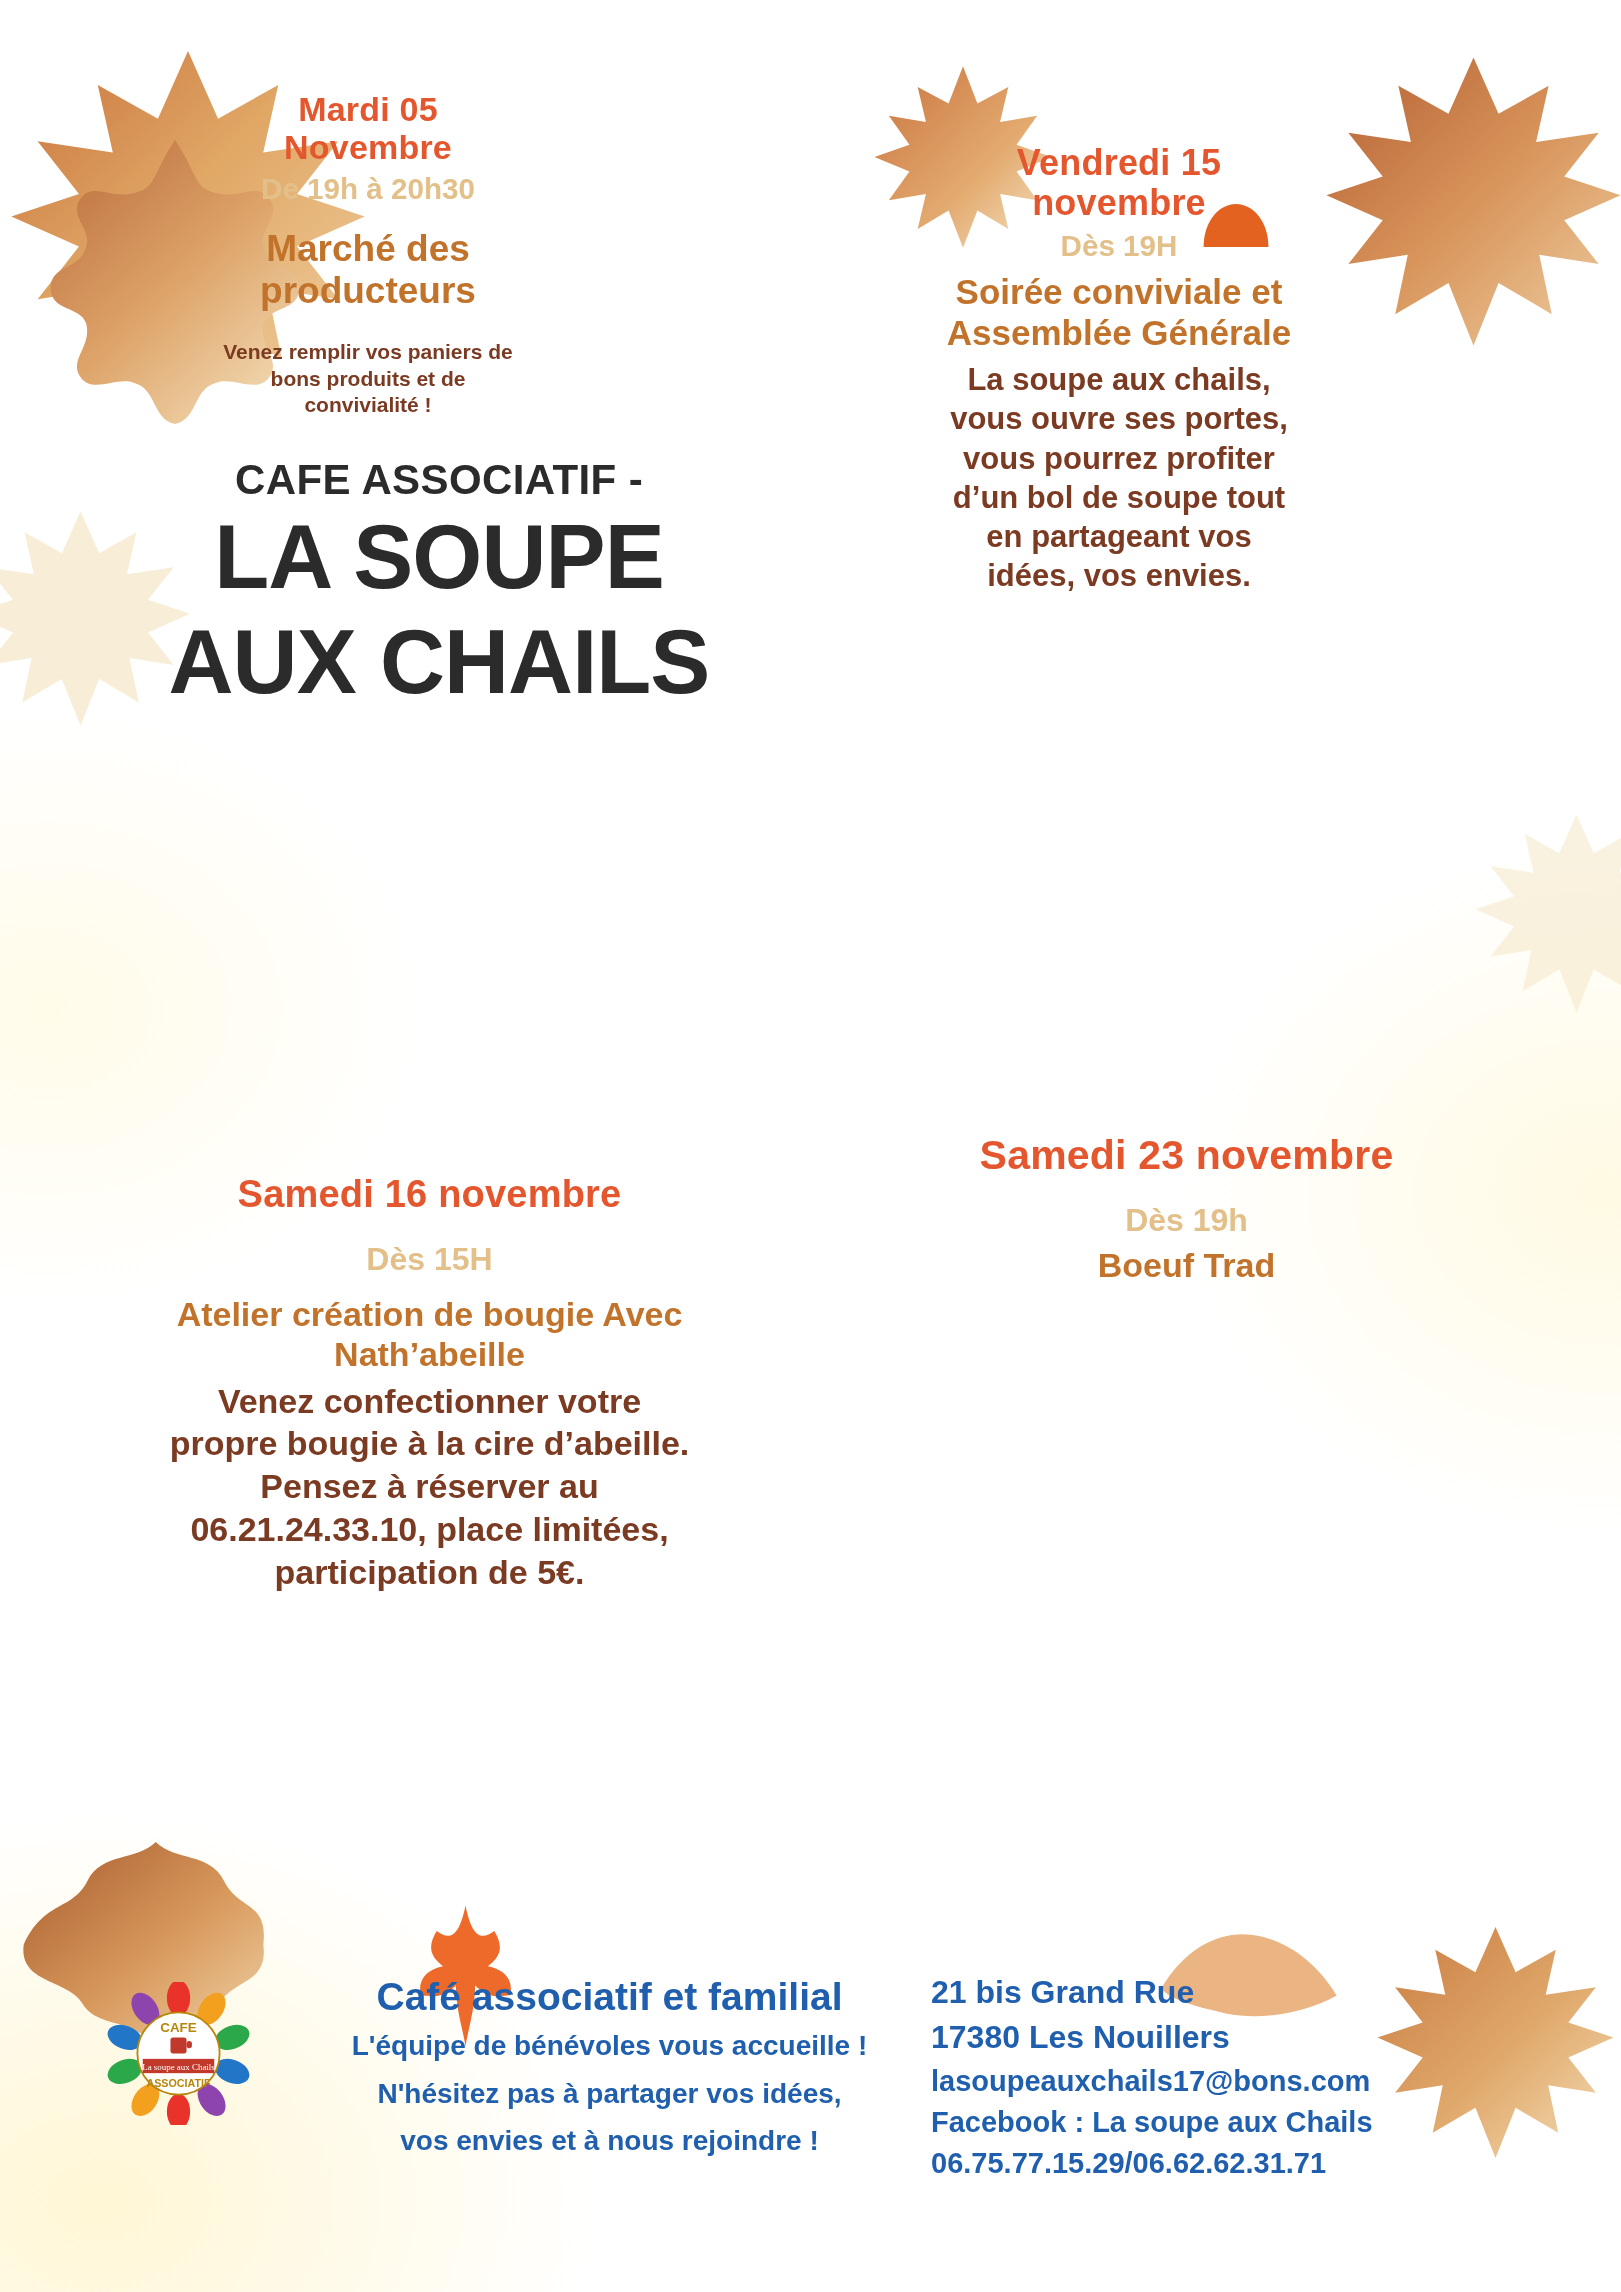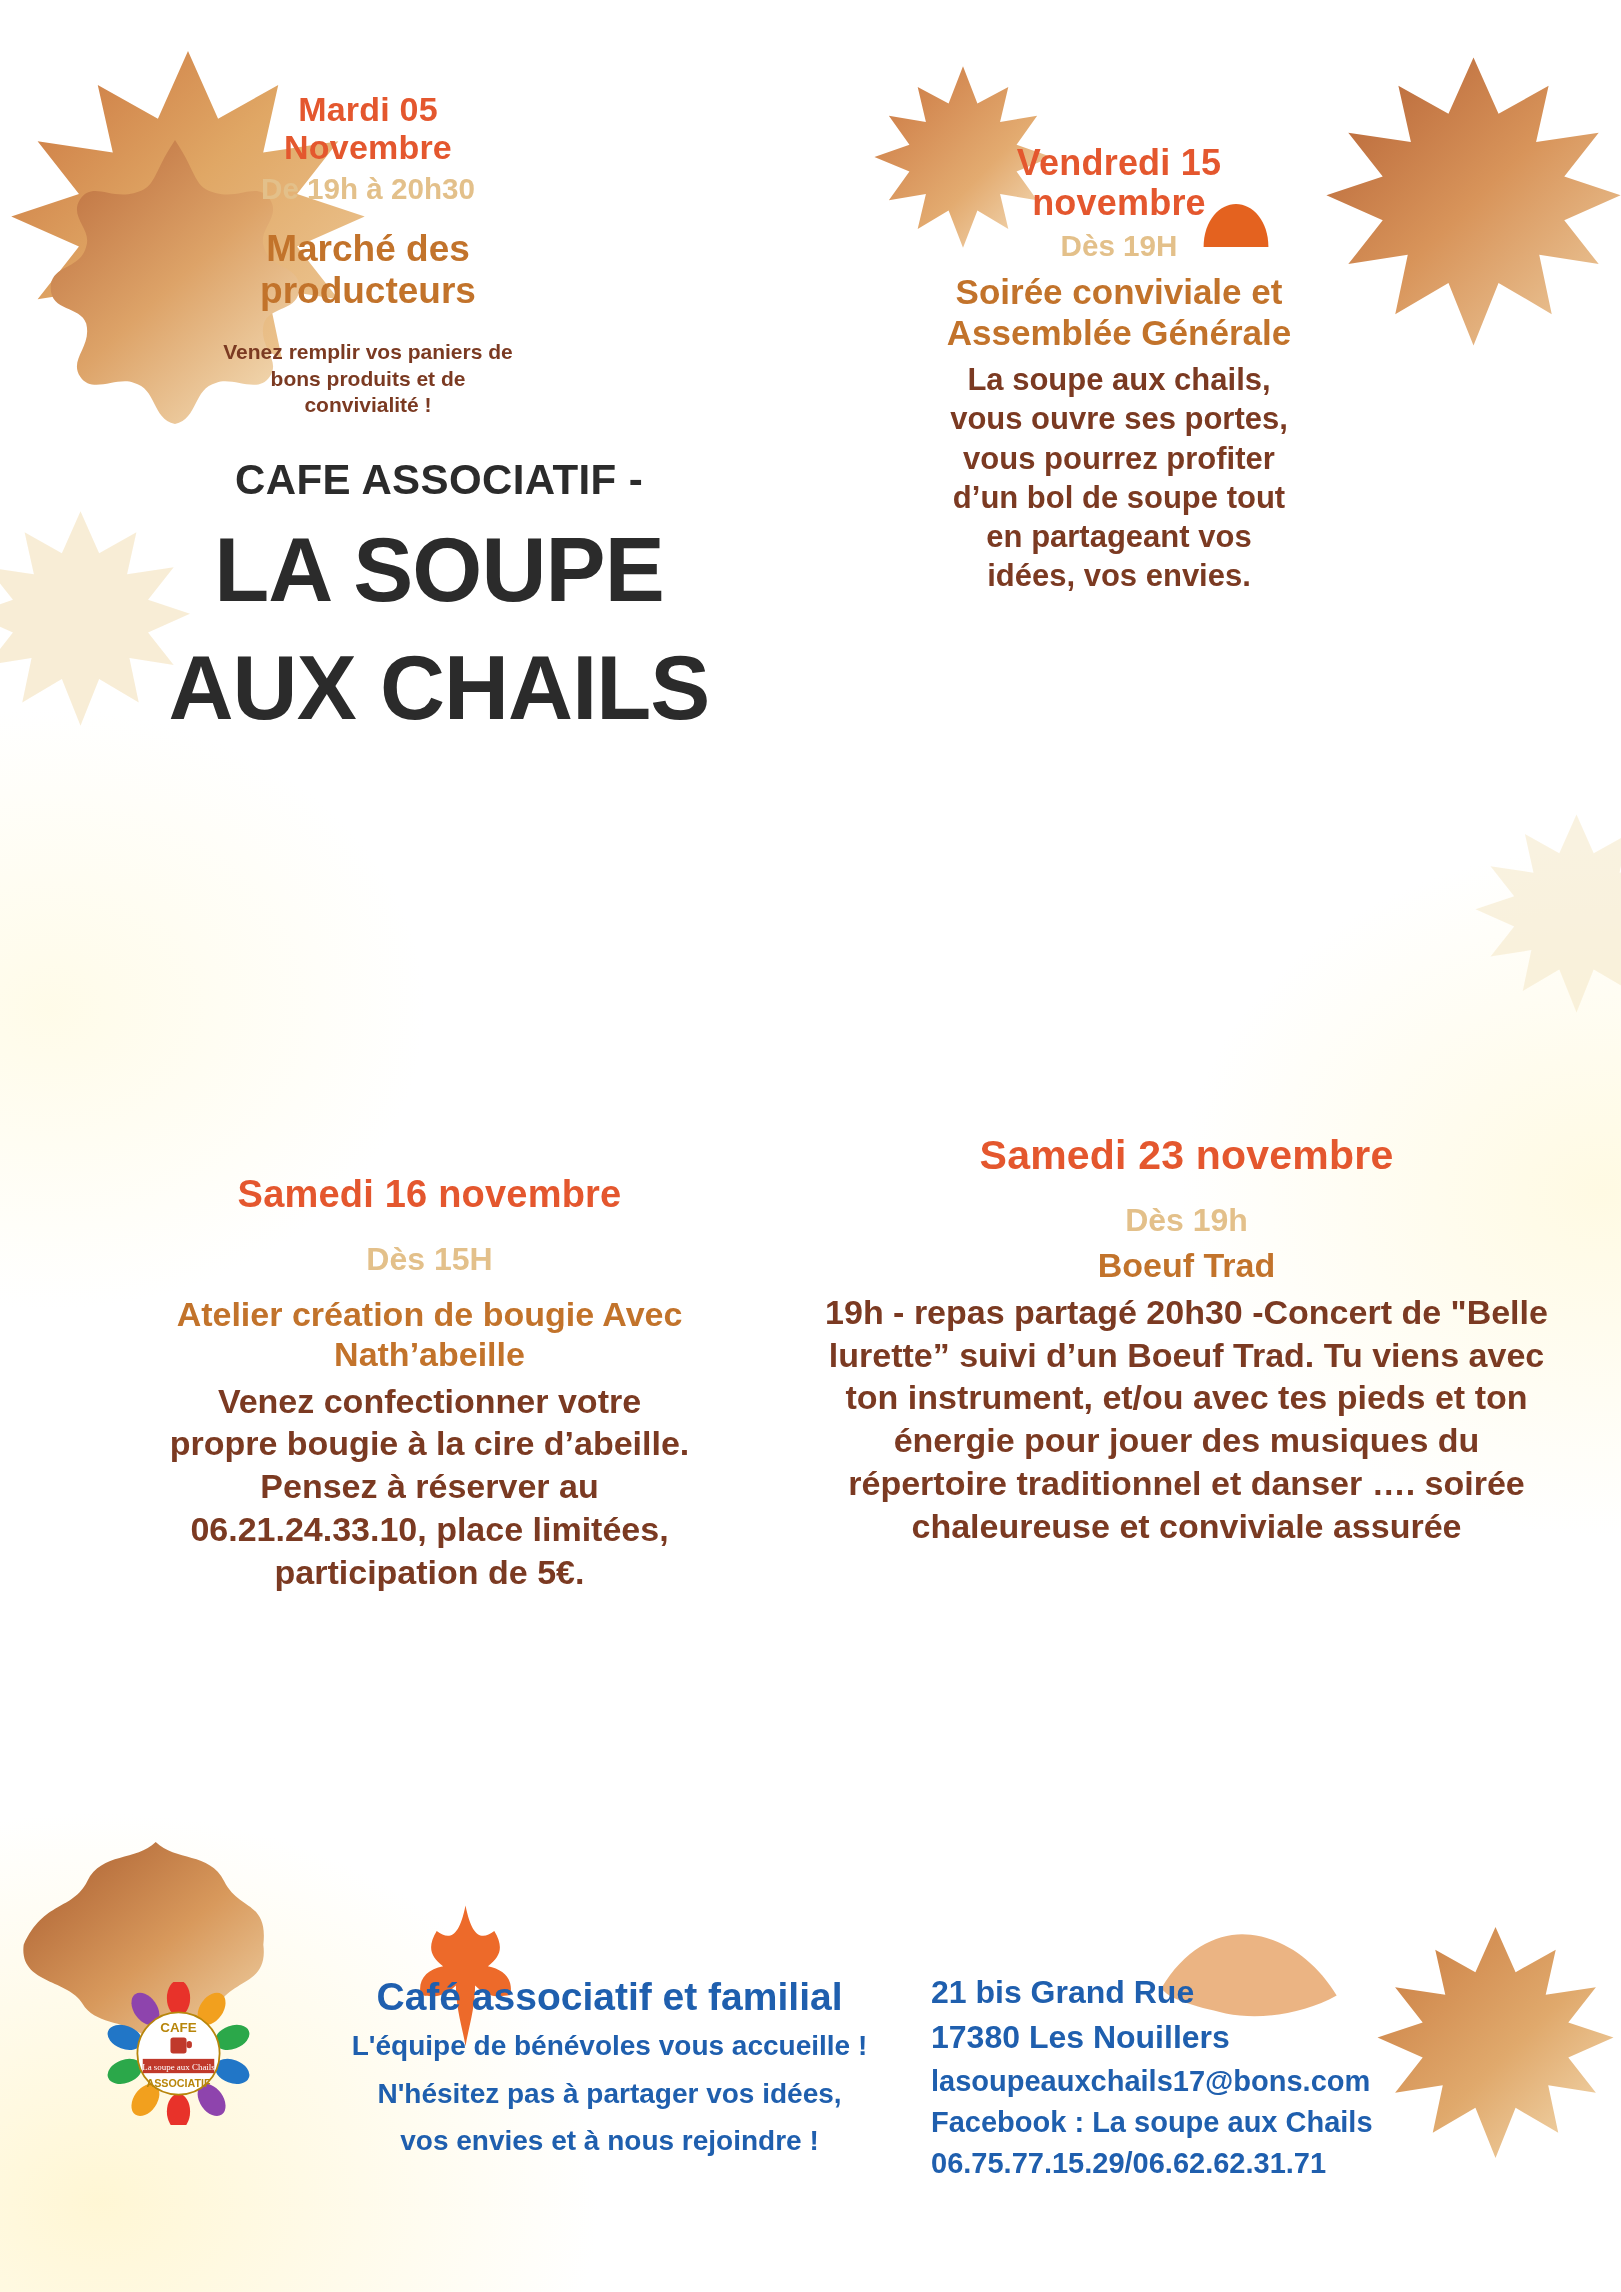--- a/index.html
+++ b/index.html
@@ -58,21 +58,21 @@
 
   
   #main-title{
     position:absolute;left:54px;top:457px;width:770px;text-align:center;
     color:#2B2B2B;font-weight:bold;
   }
   #main-title .kicker{
     font-size:42px;letter-spacing:0.4px;line-height:1.1;
   }
   #main-title .big{
-    font-size:90px;letter-spacing:-0.9px;line-height:1.12;margin-top:17px;
+    font-size:90px;letter-spacing:-0.9px;line-height:1.12;margin-top:4px;
   }
 
   
   #block-samedi16{left:161px;top:1173px;width:537px;}
   #block-samedi16 .day{font-size:38px;}
   #block-samedi16 .hour{font-size:32px;margin-top:25px;}
   #block-samedi16 .subject{font-size:34px;margin-top:18px;}
   #block-samedi16 .body-txt{font-size:34px;margin-top:5.4px;}
 
   
@@ -237,21 +237,20 @@
     <div class="day">Samedi 16 novembre</div>
     <div class="hour">Dès 15H</div>
     <div class="subject">Atelier création de bougie Avec Nath’abeille</div>
     <div class="body-txt">Venez confectionner votre propre bougie à la cire d’abeille. Pensez à réserver au 06.21.24.33.10, place limitées, participation de 5€.</div>
   </div>
 
   <div class="block" id="block-samedi23">
     <div class="day">Samedi 23 novembre</div>
     <div class="hour">Dès 19h</div>
     <div class="subject">Boeuf Trad</div>
-    <div class="body-txt">19h - repas partagé 20h30 -Concert de "Belle lurette” suivi d’un Boeuf Trad. Tu viens avec ton instrument, et/ou avec tes pieds et ton énergie pour jouer des musiques du répertoire traditionnel et danser …. soirée chaleureuse et conviviale assurée</div>
   </div>
 
   <div id="footer">
 
     <div id="assoc-logo">
       <svg width="143" height="143" viewBox="0 0 160 160">
         <g>
 
           <ellipse cx="80" cy="18" rx="13" ry="20" fill="#E8322A" transform="rotate(0 80 18)"></ellipse>
           <ellipse cx="117" cy="30" rx="13" ry="20" fill="#F2A01E" transform="rotate(35 117 30)"></ellipse>

